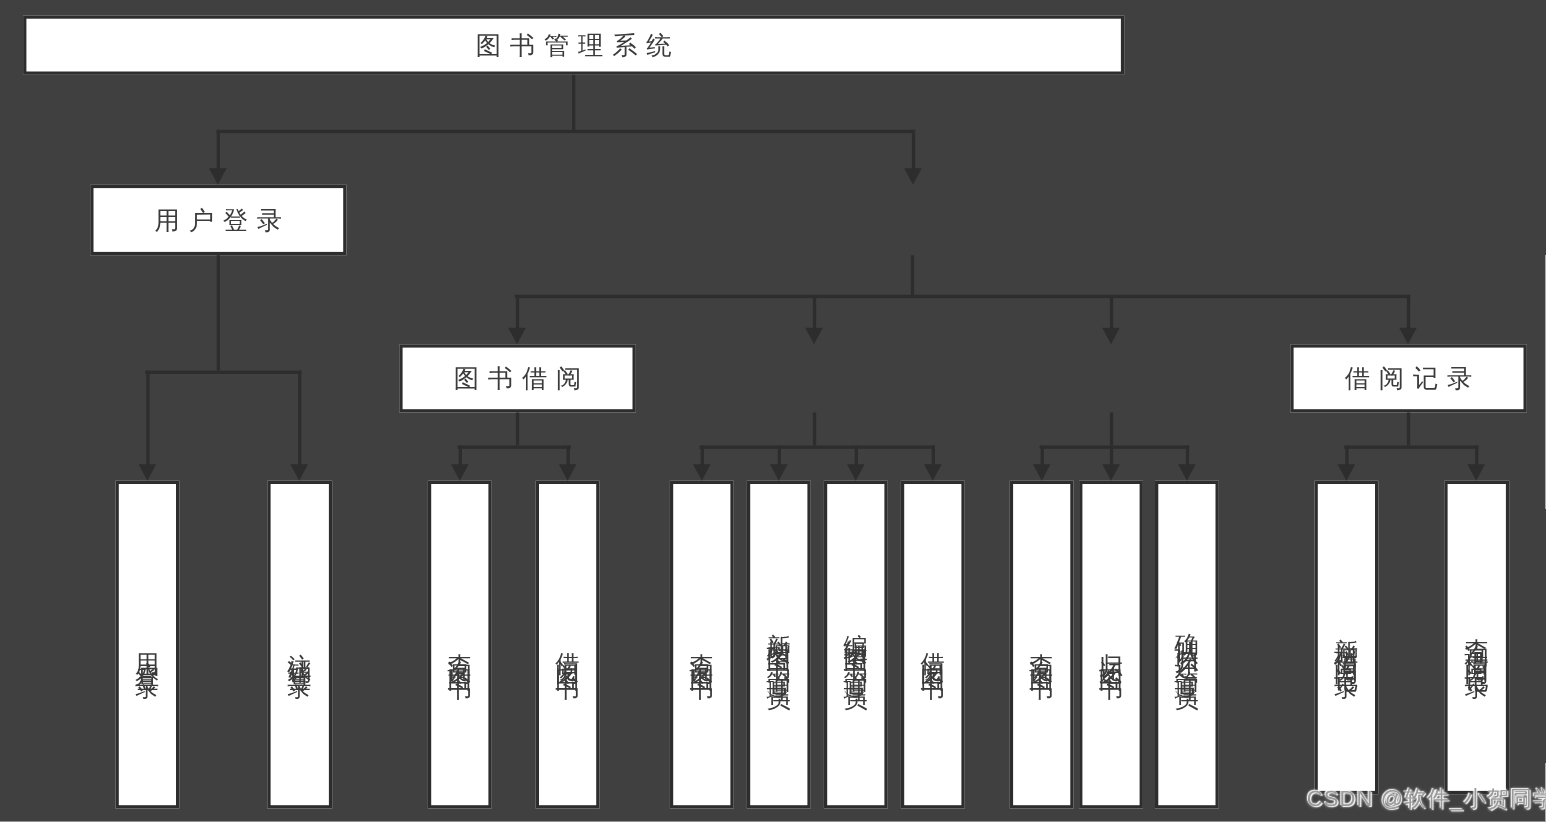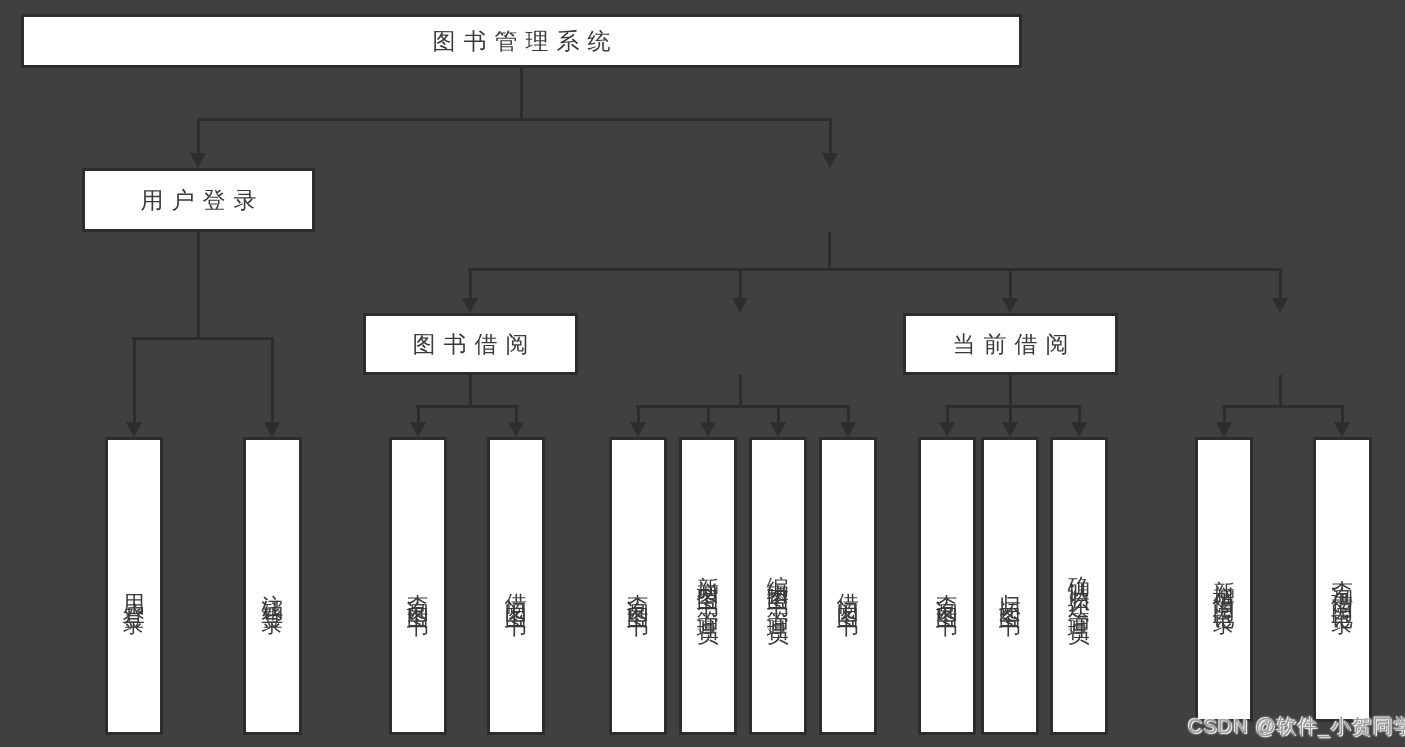--- a/index.html
+++ b/index.html
@@ -60,21 +60,21 @@
 </head>
 <body>
 
 <div class="canvas" id="canvas">
 
   <div class="node h" style="left:21px; top:14px; width:1001px; height:54px;">图书管理系统</div>
 
   <div class="node h" style="left:82px; top:168px; width:233px; height:64px;">用户登录</div>
 
   <div class="node h" style="left:363px; top:313px; width:215px; height:62px;">图书借阅</div>
-  <div class="node h" style="left:903px; top:313px; width:215px; height:62px;">当前借阅</div>
+  <div class="node h" style="left:1173px; top:313px; width:215px; height:62px;">借阅记录</div>
 
   <div class="node v" style="left:105px; top:437px; width:58px; height:298px;">用户登录</div>
   <div class="node v" style="left:243px; top:437px; width:59px; height:298px;">注销登录</div>
 
   <div class="node v" style="left:389px; top:437px; width:58px; height:298px;">查询图书</div>
   <div class="node v" style="left:487px; top:437px; width:58px; height:298px;">借阅图书</div>
 
   <div class="node v" style="left:609px; top:437px; width:58px; height:298px;">查询图书</div>
   <div class="node v" style="left:679px; top:437px; width:58px; height:298px;">新增图书（管理员）</div>
   <div class="node v" style="left:749px; top:437px; width:58px; height:298px;">编辑图书（管理员）</div>

